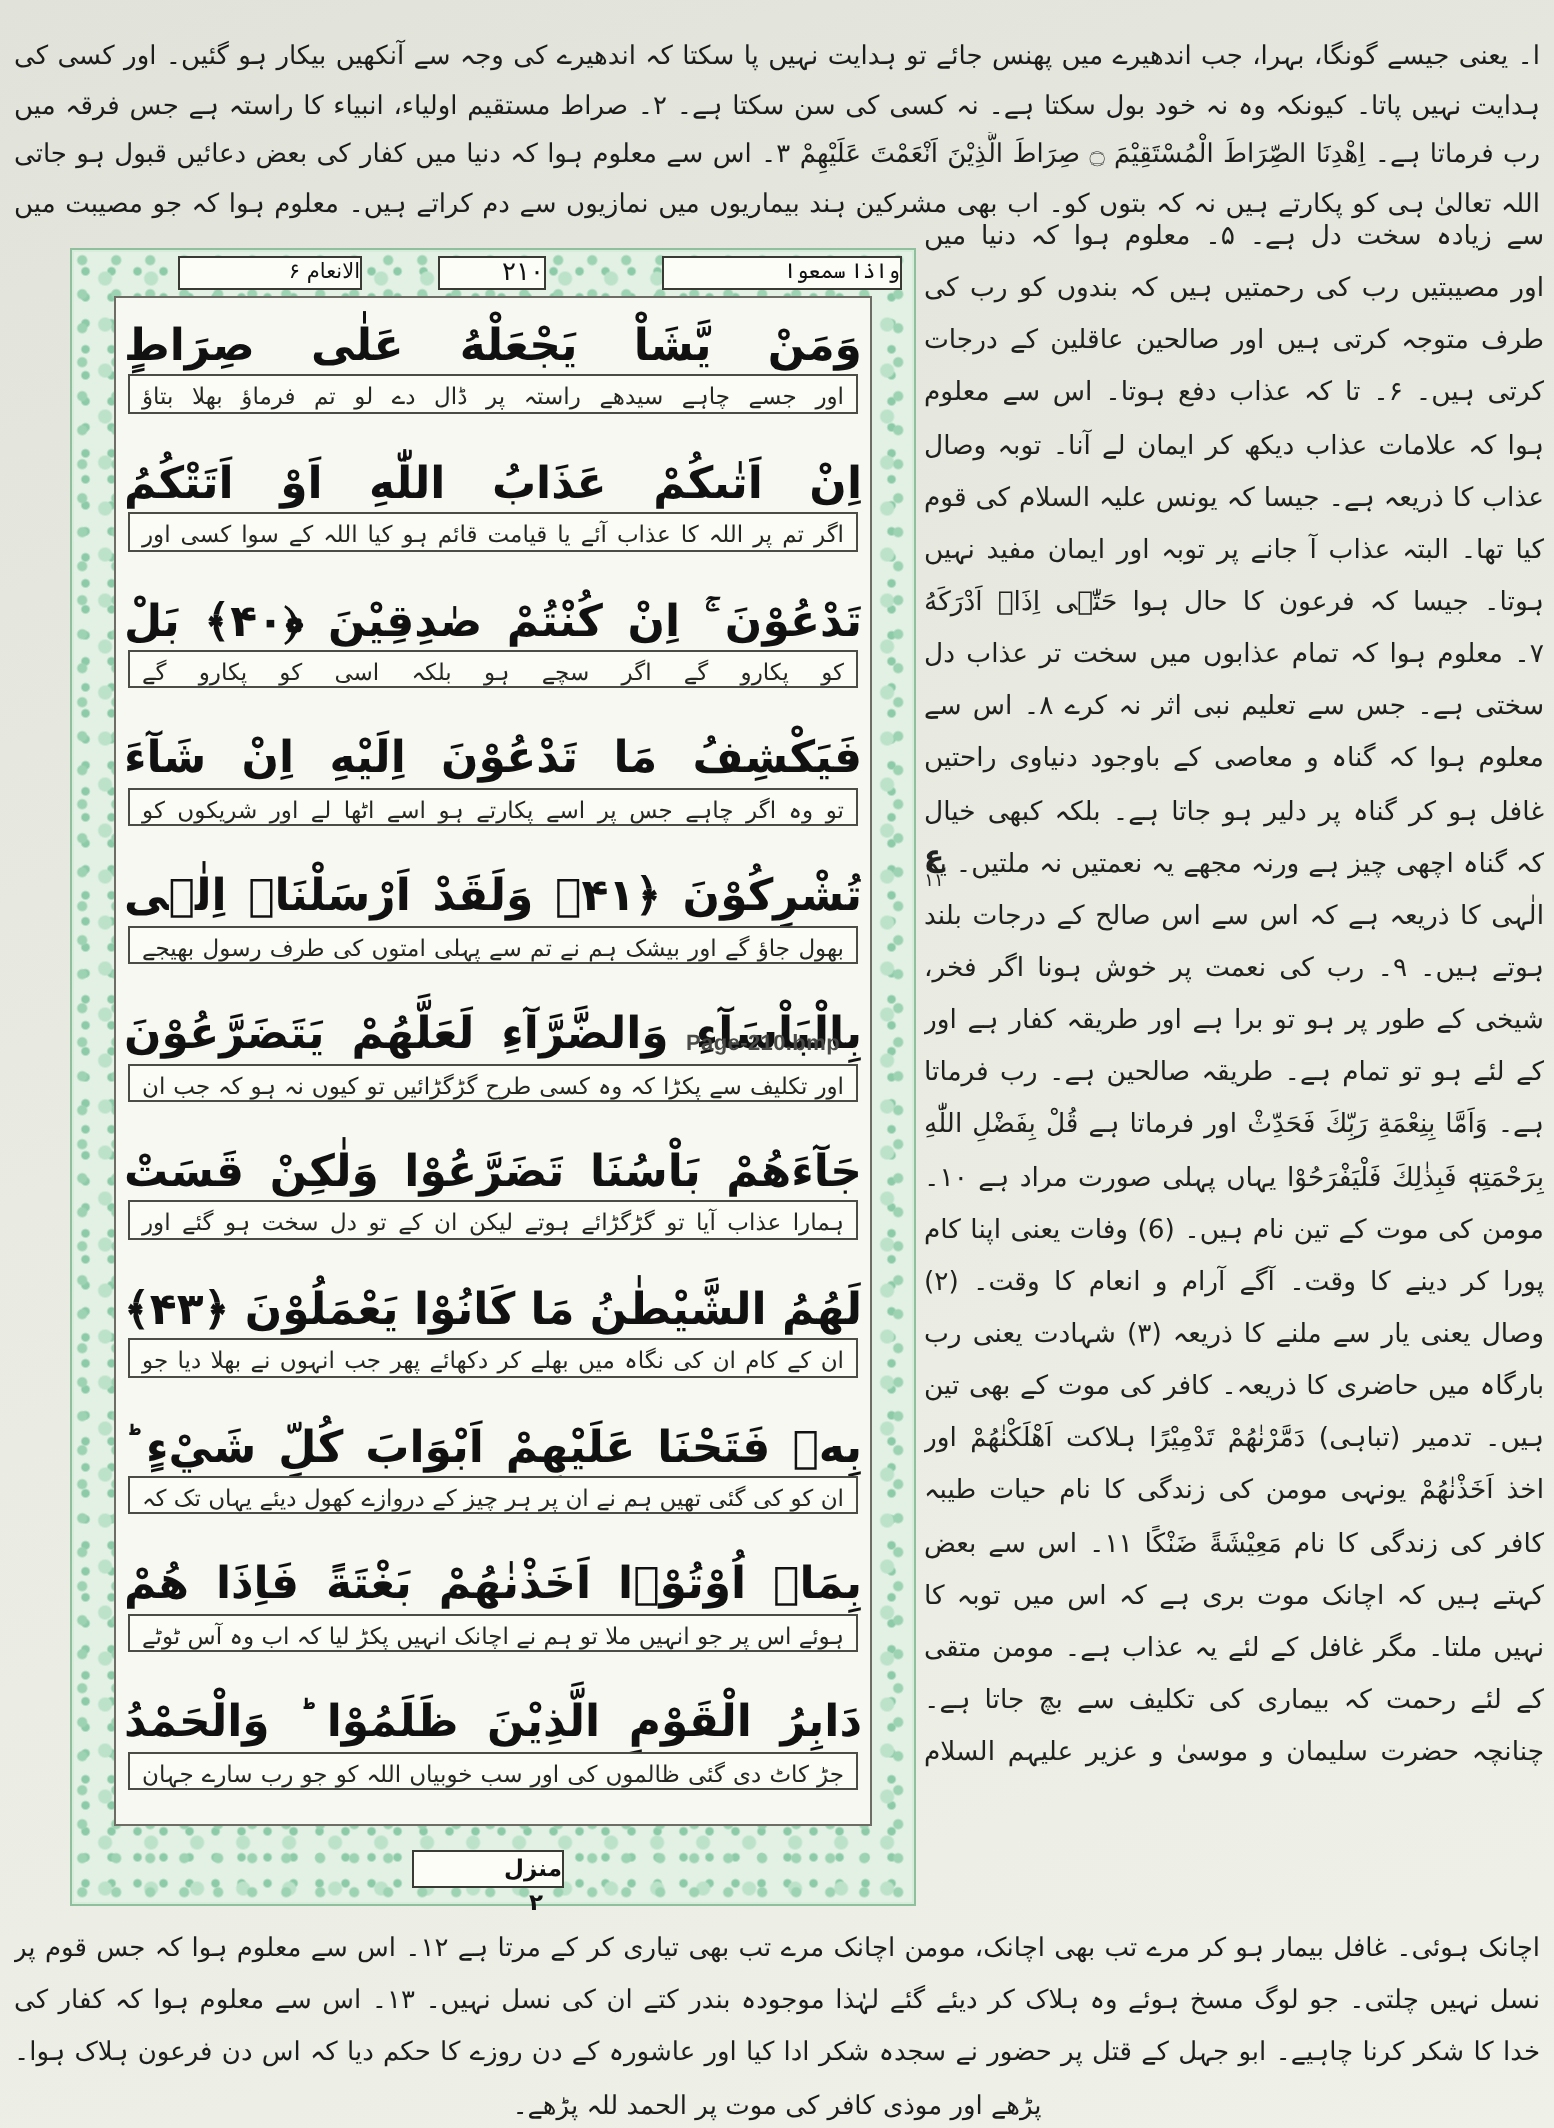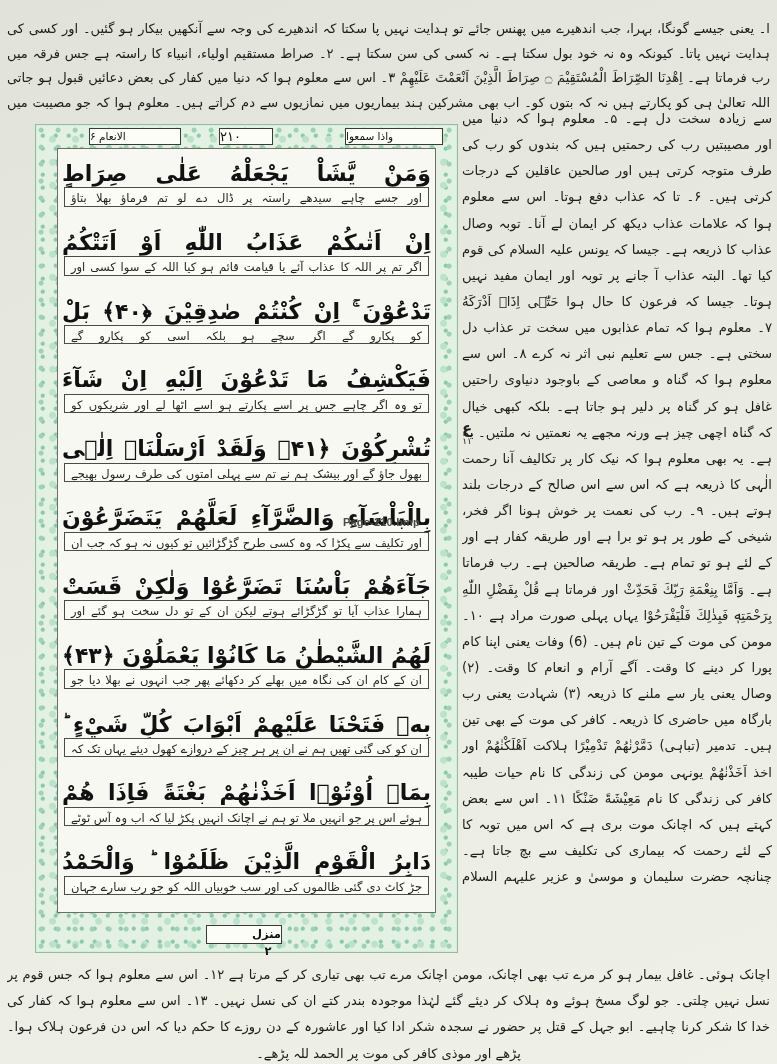--- a/index.html
+++ b/index.html
@@ -38,25 +38,25 @@
     font-weight:bold;font-size:22px;line-height:43px;height:45px;overflow:hidden;color:#111;
   }
   .urdu-line{
     direction:rtl;text-align:justify;text-align-last:justify;
     font-size:11.5px;line-height:20px;height:22px;overflow:hidden;
     border:1px solid #4c4c46;background:#fcfcf6;padding:0 6px;margin:0 2px 14px 2px;color:#262622;
   }
   .lbl{
     position:absolute;top:3px;height:17px;box-sizing:border-box;
     background:#fdfdf8;border:1px solid #3a3a34;
-    font-size:10.5px;line-height:15px;text-align:left;direction:rtl;color:#111;
+    font-size:10.5px;line-height:15px;text-align:right;direction:rtl;color:#111;
   }
   .lbl.surah{left:53px;width:92px;}
   .lbl.pnum{left:183px;width:54px;font-size:13px;font-weight:normal;}
-  .lbl.juz{left:309px;width:98px;}
+  .lbl.juz{left:295px;width:120px;font-family:Liberation Serif, serif;}
   .manzil{
     position:absolute;bottom:8px;left:170px;width:76px;height:19px;box-sizing:border-box;
     background:#fdfdf8;border:1px solid #3a3a34;
     font-size:11.5px;line-height:17px;text-align:center;direction:rtl;font-weight:bold;color:#111;padding-left:48px;
   }
   
   .commentary{position:absolute;left:462px;top:106px;width:310px;}
   .c-line{
     direction:rtl;text-align:justify;text-align-last:justify;
     font-size:13.2px;line-height:26.15px;height:26.15px;overflow:hidden;color:#20201c;
@@ -132,35 +132,35 @@
       <div class="c-line">کرتی ہیں۔ ۶۔ تا کہ عذاب دفع ہوتا۔ اس سے معلوم</div>
       <div class="c-line">ہوا کہ علامات عذاب دیکھ کر ایمان لے آنا۔ توبہ وصال دفع</div>
       <div class="c-line">عذاب کا ذریعہ ہے۔ جیسا کہ یونس علیہ السلام کی قوم نے</div>
       <div class="c-line">کیا تھا۔ البتہ عذاب آ جانے پر توبہ اور ایمان مفید نہیں</div>
       <div class="c-line">ہوتا۔ جیسا کہ فرعون کا حال ہوا حَتّٰۤى اِذَاۤ اَدْرَكَهُ الْغَرَقُ الخ</div>
       <div class="c-line">۷۔ معلوم ہوا کہ تمام عذابوں میں سخت تر عذاب دل کی</div>
       <div class="c-line">سختی ہے۔ جس سے تعلیم نبی اثر نہ کرے ۸۔ اس سے</div>
       <div class="c-line">معلوم ہوا کہ گناہ و معاصی کے باوجود دنیاوی راحتیں ملنا</div>
       <div class="c-line">غافل ہو کر گناہ پر دلیر ہو جاتا ہے۔ بلکہ کبھی خیال کرتا ہے</div>
       <div class="c-line">کہ گناہ اچھی چیز ہے ورنہ مجھے یہ نعمتیں نہ ملتیں۔ یہ کفر</div>
-      <div class="c-line">ہے۔ یہ بھی معلوم ہوا کہ نیک کار پر تکالیف آنا رحمت</div>
       <div class="c-line">الٰہی کا ذریعہ ہے کہ اس سے اس صالح کے درجات بلند</div>
       <div class="c-line">ہوتے ہیں۔ ۹۔ رب کی نعمت پر خوش ہونا اگر فخر، تکبر اور</div>
       <div class="c-line">شیخی کے طور پر ہو تو برا ہے اور طریقہ کفار ہے اور اگر شکر</div>
       <div class="c-line">کے لئے ہو تو تمام ہے۔ طریقہ صالحین ہے۔ رب فرماتا</div>
       <div class="c-line">ہے۔ وَاَمَّا بِنِعْمَةِ رَبِّكَ فَحَدِّثْ اور فرماتا ہے قُلْ بِفَضْلِ اللّٰهِ وَ</div>
       <div class="c-line">بِرَحْمَتِهٖ فَبِذٰلِكَ فَلْيَفْرَحُوْا یہاں پہلی صورت مراد ہے ۱۰۔</div>
       <div class="c-line">مومن کی موت کے تین نام ہیں۔ (6) وفات یعنی اپنا کام</div>
       <div class="c-line">پورا کر دینے کا وقت۔ آگے آرام و انعام کا وقت۔ (۲)</div>
       <div class="c-line">وصال یعنی یار سے ملنے کا ذریعہ (۳) شہادت یعنی رب کی</div>
       <div class="c-line">بارگاہ میں حاضری کا ذریعہ۔ کافر کی موت کے بھی تین نام</div>
       <div class="c-line">ہیں۔ تدمیر (تباہی) دَمَّرْنٰهُمْ تَدْمِيْرًا ہلاکت اَهْلَكْنٰهُمْ اور</div>
       <div class="c-line">اخذ اَخَذْنٰهُمْ یونہی مومن کی زندگی کا نام حیات طیبہ ہے،</div>
       <div class="c-line">کافر کی زندگی کا نام مَعِيْشَةً ضَنْكًا ۱۱۔ اس سے بعض لوگ</div>
       <div class="c-line">کہتے ہیں کہ اچانک موت بری ہے کہ اس میں توبہ کا وقت</div>
+      <div class="c-line">نہیں ملتا۔ مگر غافل کے لئے یہ عذاب ہے۔ مومن متقی</div>
       <div class="c-line">کے لئے رحمت کہ بیماری کی تکلیف سے بچ جاتا ہے۔</div>
       <div class="c-line">چنانچہ حضرت سلیمان و موسیٰ و عزیر علیہم السلام کی وفات</div>
     </div>
 
   <div class="watermark">Page-210.bmp</div>
 
   <div class="bottom-notes">
       <div class="note-line">اچانک ہوئی۔ غافل بیمار ہو کر مرے تب بھی اچانک، مومن اچانک مرے تب بھی تیاری کر کے مرتا ہے ۱۲۔ اس سے معلوم ہوا کہ جس قوم پر عذاب آتا ہے اس کی</div>
       <div class="note-line">نسل نہیں چلتی۔ جو لوگ مسخ ہوئے وہ ہلاک کر دیئے گئے لہٰذا موجودہ بندر کتے ان کی نسل نہیں۔ ۱۳۔ اس سے معلوم ہوا کہ کفار کی ہلاکت اللہ کی نعمت ہے جس پر</div>
       <div class="note-line">خدا کا شکر کرنا چاہیے۔ ابو جہل کے قتل پر حضور نے سجدہ شکر ادا کیا اور عاشورہ کے دن روزے کا حکم دیا کہ اس دن فرعون ہلاک ہوا۔ لہٰذا مومن کے مرنے پر انا اللہ</div>

